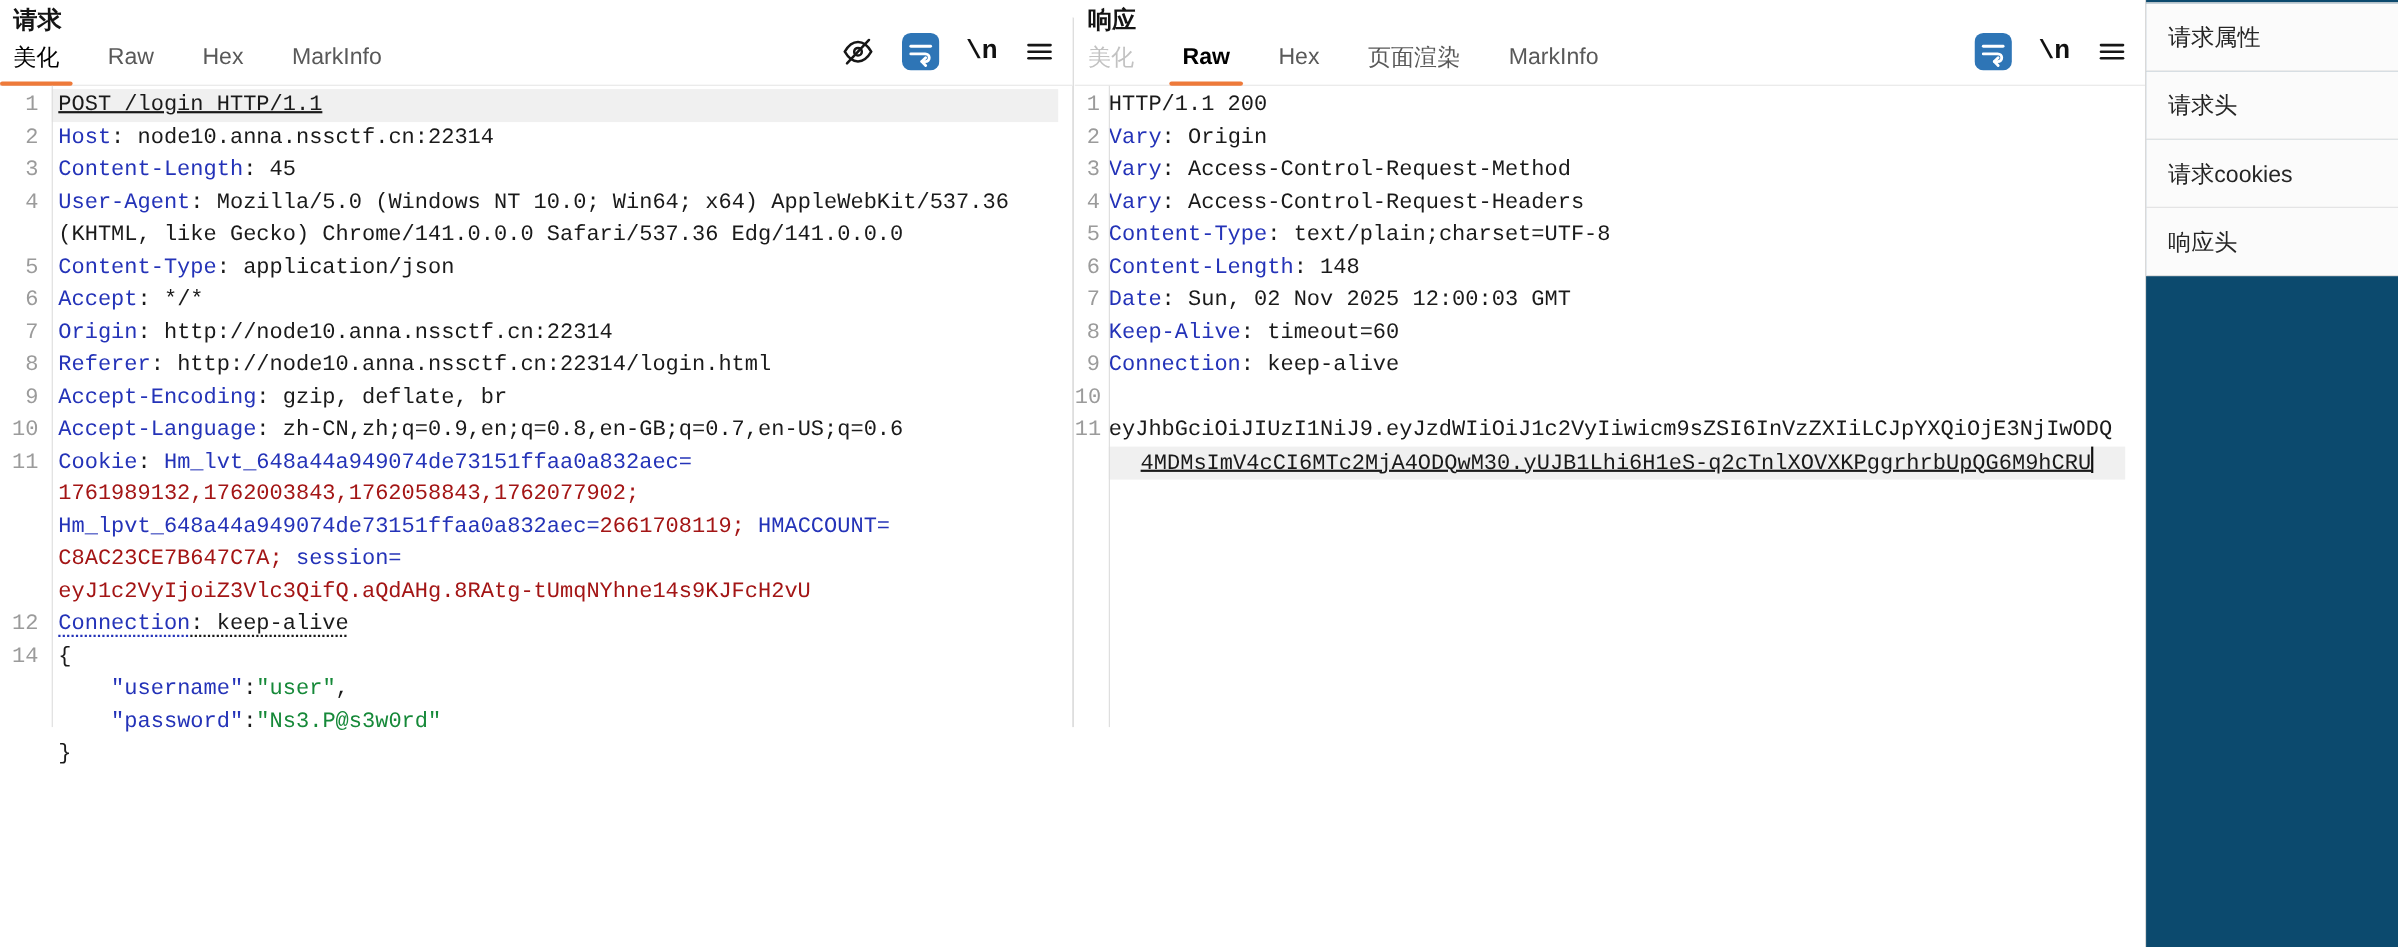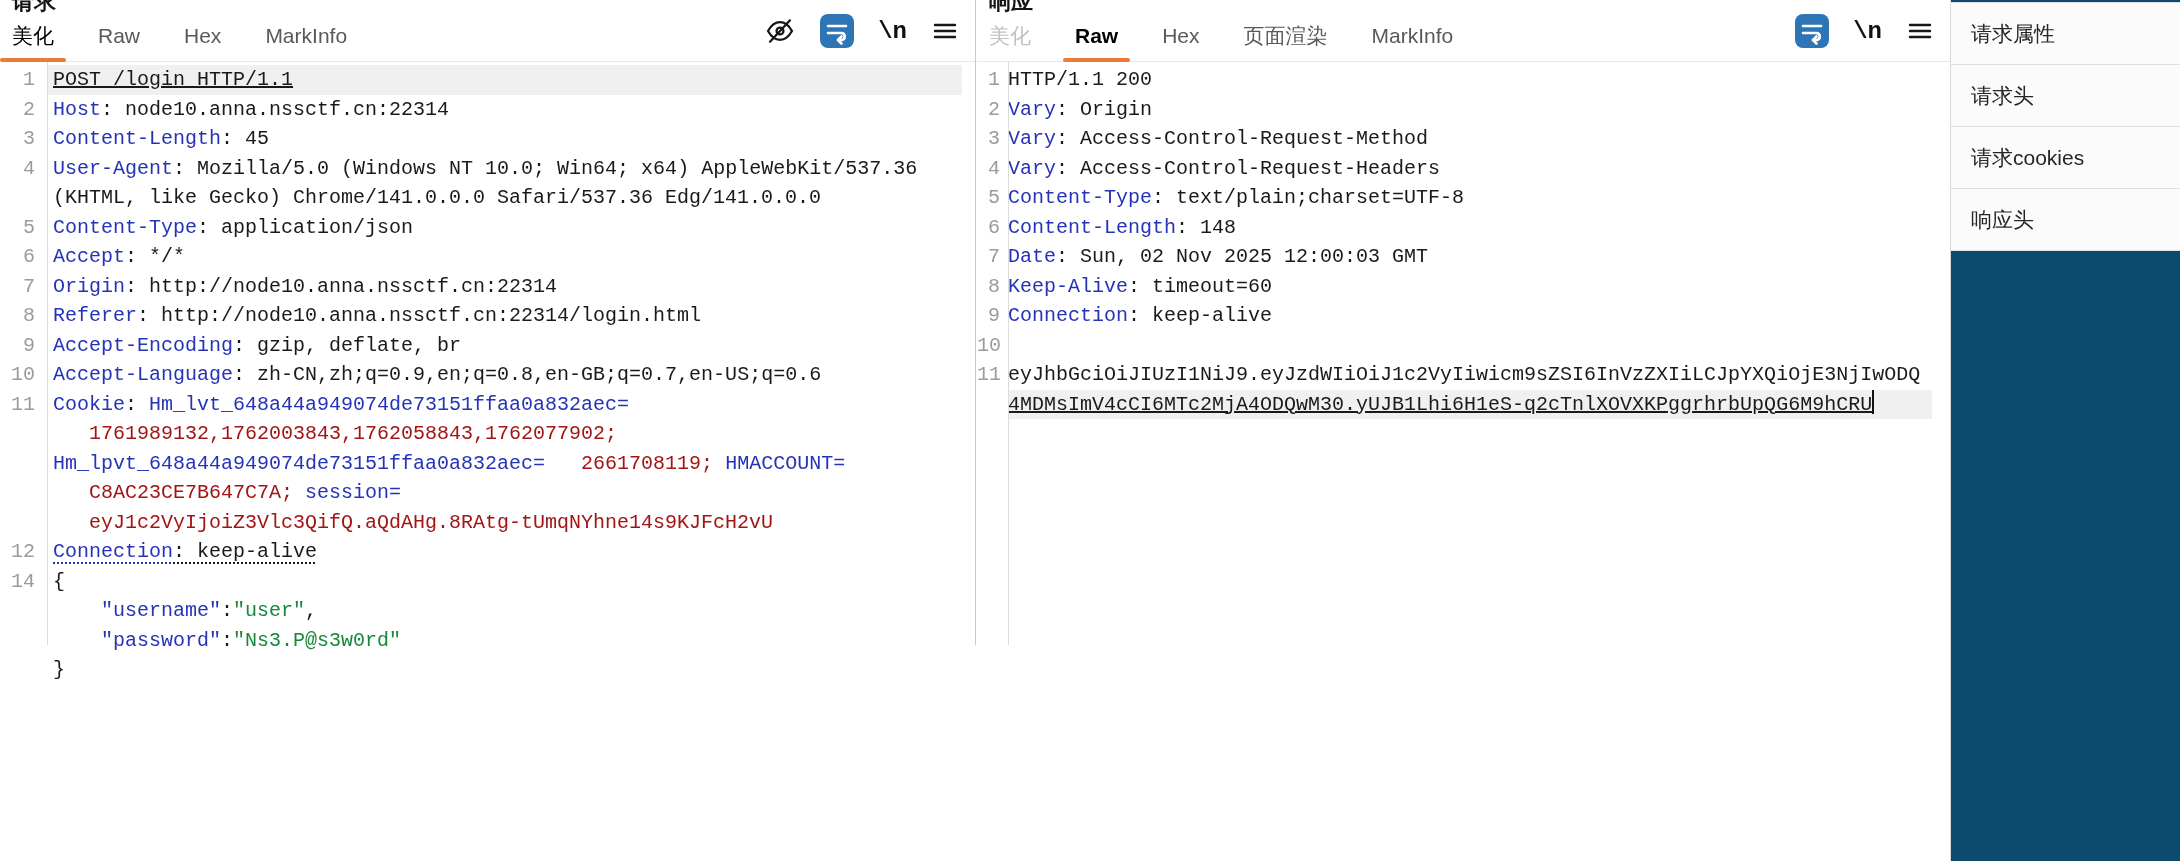--- a/index.html
+++ b/index.html
@@ -7,21 +7,21 @@
     --icon-blue:#2e75b6;
     --key-blue:#2433b8;
     --val-red:#a31515;
     --str-green:#168939;
     --gutter-line:#dcdcdc;
     --hl:#f0f0f0;
   }
   *{margin:0;padding:0;box-sizing:border-box;}
   html,body{width:2180px;height:861px;overflow:hidden;background:#fff;
     font-family:"Liberation Sans","DejaVu Sans",sans-serif;}
-  .panel{position:absolute;top:0;height:645px;background:#fff;}
+  .panel{position:absolute;top:16px;height:645px;background:#fff;}
   .panel-left{left:0;width:976px;border-right:1px solid #c9c9c9;}
   .panel-right{left:977px;width:973px;}
   .sidebar{position:absolute;top:0;left:1950px;width:230px;height:861px;
     background:#0c4a6e;border-left:1px solid #d9d9d9;}
   
   .phead{position:relative;height:62px;border-bottom:1px solid #e7e7e7;background:#fff;}
   .ptitle{position:absolute;top:-13px;left:12px;font-size:22px;font-weight:700;color:#141414;white-space:nowrap;}
   .tabs{position:absolute;left:12px;top:0;height:62px;display:flex;gap:44px;align-items:stretch;}
   .tab{position:relative;display:flex;align-items:center;padding-top:10px;
     font-size:21px;color:#595959;cursor:pointer;white-space:nowrap;}
@@ -43,23 +43,23 @@
     font:20px/29.5px "Liberation Mono","DejaVu Sans Mono",monospace;}
   .panel-left .num{width:47px;padding-right:12px;}
   .panel-right .num{width:31px;padding-right:8px;}
   .rows{flex:1 1 auto;min-width:0;}
   .row{font:20px/29.5px "Liberation Mono","DejaVu Sans Mono",monospace;color:#1a1a1a;
     white-space:pre;min-height:29.5px;}
   .panel-left .row{padding-left:6px;}
   .panel-right .row{}
   .row.hl{background:var(--hl);text-decoration:underline;}
   .panel-left .row.hl{width:915px;}
-  .panel-right .row.hl{width:924px;}
+  .panel-right .row.hl{width:924px;text-align:center;}
   .k{color:var(--key-blue);}
-  .r{color:var(--val-red);margin-left:36px;}
+  .r{color:var(--val-red);}
   .g{color:var(--str-green);}
   .u{text-decoration:underline dotted 2px;text-underline-offset:5px;}
   .cursor{display:inline-block;width:2px;height:24px;background:#111;vertical-align:-4px;}
   
   .side-list{margin-top:2px;border-top:1px solid #e0e0e0;}
   .side-item{height:62px;display:flex;align-items:center;padding-left:20px;
     font-size:21px;color:#262626;border-bottom:1px solid #e0e0e0;background:#fbfbfb;cursor:pointer;}
 </style>
 </head>
 <body>

